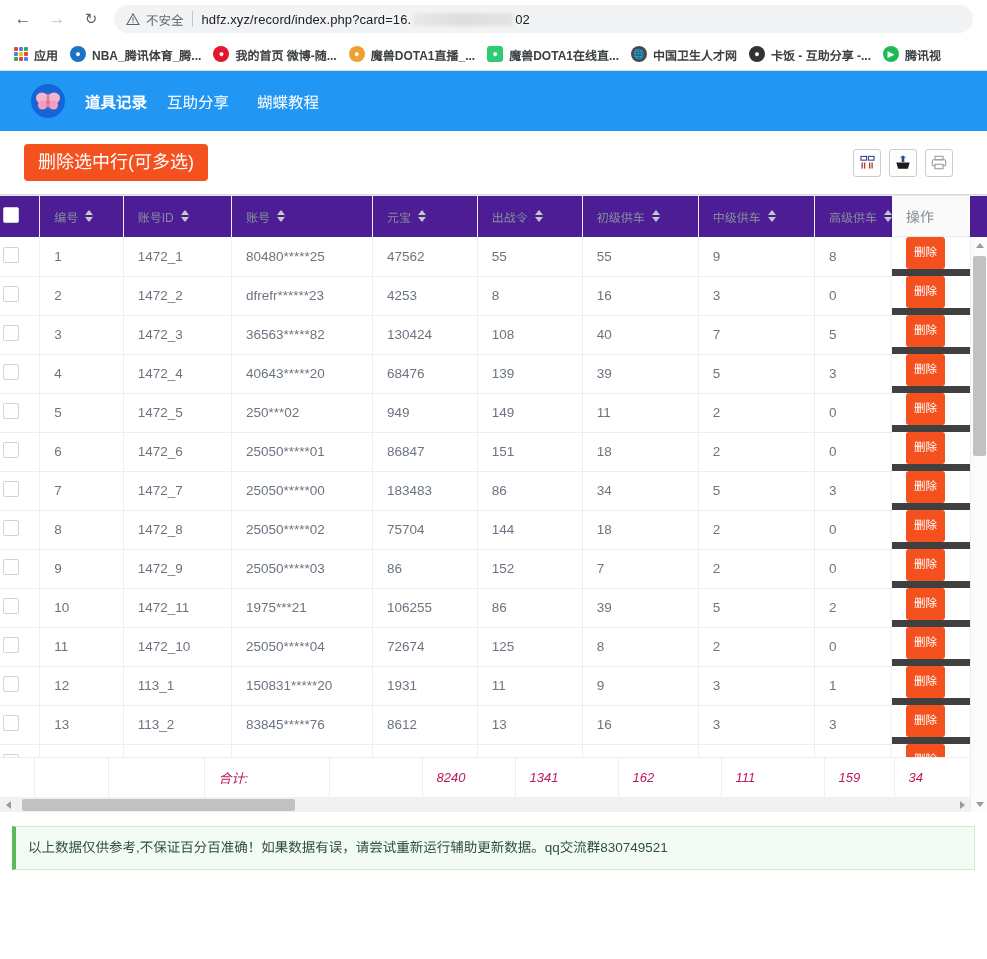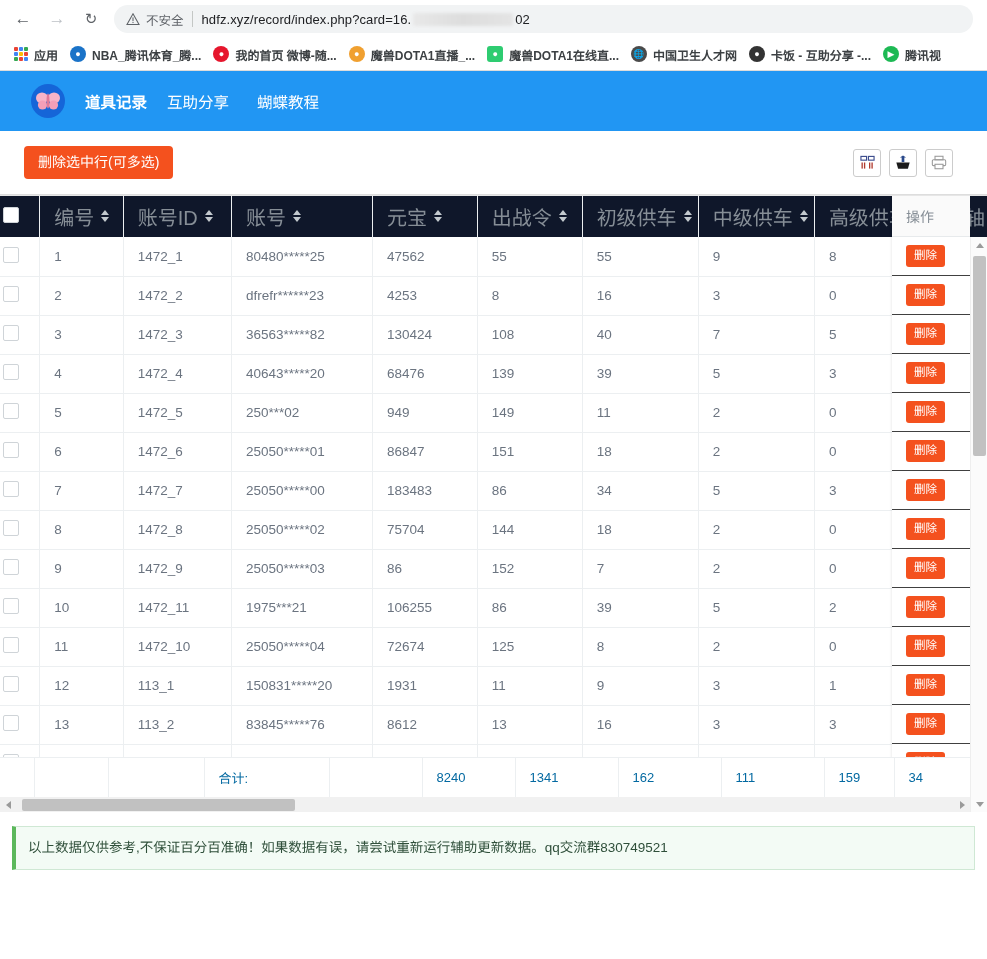--- a/index.html
+++ b/index.html
@@ -158,21 +158,21 @@
     align-items: center;
     padding: 0 34px 0 24px;
     border-bottom: 1px solid #ddd;
     position: relative;
   }
   .btn-danger {
     background: #f4511e;
     color: #fff;
     border: none;
     border-radius: 4px;
-    font-size: 14px;
+    font-size: 18px;
     padding: 9px 14px;
     font-family: inherit;
     cursor: pointer;
     line-height: 1.1;
   }
   .toolbar-spacer { flex: 1 1 auto; }
   .icon-btn {
     width: 28px; height: 28px;
     border: 1px solid #ccc;
     border-radius: 3px;
@@ -208,25 +208,25 @@
     color: #6b7480;
     font-weight: normal;
     text-align: left;
     height: 39px;
     padding: 0 0 0 14px;
     white-space: nowrap;
     overflow: hidden;
     background: #fff;
   }
   table.grid thead th {
-    background: #0f172a;
+    background: #4c1d95;
     color: #868e96;
     height: 41px;
     border-bottom: 1px solid #e7eaec;
-    font-size: 20px;
+    font-size: 12px;
   }
   .th-inner { display: flex; align-items: center; }
   .sort-ico {
     display: inline-flex;
     flex-direction: column;
     margin-left: 7px;
     line-height: 0;
   }
   .sort-ico span {
     width: 0; height: 0;
@@ -278,22 +278,22 @@
     height: 41px;
     background: #fafafa;
     border-bottom: 1px solid #e7eaec;
     display: flex; align-items: center;
     padding-left: 14px;
     font-size: 14px;
     color: #868e96;
   }
   .frozen-cell {
     height: 39px;
-    border-bottom: 1px solid #404040;
-    display: flex; align-items: center;
+    border-bottom: 7px solid #404040;
+    display: flex; 
     padding-left: 14px;
   }
   .btn-del-sm {
     background: #f4511e;
     color: #fff;
     border: none;
     border-radius: 3px;
     font-size: 11.5px;
     padding: 4px 8px;
     cursor: pointer;
@@ -375,24 +375,25 @@
     table-layout: fixed;
     width: 1022px;
     margin-left: -12px;
   }
   table.totals-tbl td {
     border: 1px solid #eceff1;
     border-top: none;
     border-left: none;
     height: 40px;
     font-size: 13px;
-    color: #0369a1;
+    color: #be185d;
     padding: 0 0 0 14px;
     background: #fff;
     white-space: nowrap;
+    font-style: italic;
   }
 
   
   .notice {
     margin: 14px 12px 0 12px;
     border: 1px solid #cfe8d4;
     background: #f3fbf5;
     border-left: 4px solid #5cb85c;
     padding: 9px 12px;
     line-height: 1.75;

